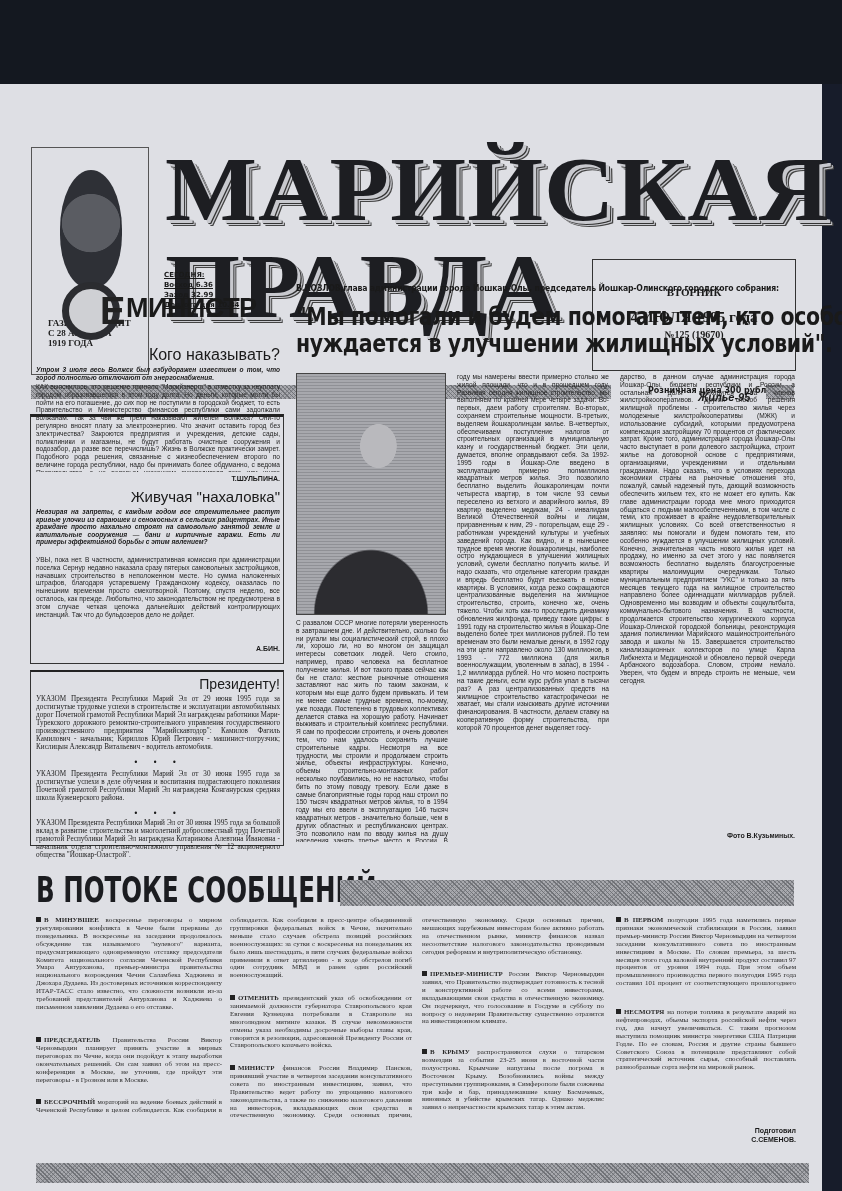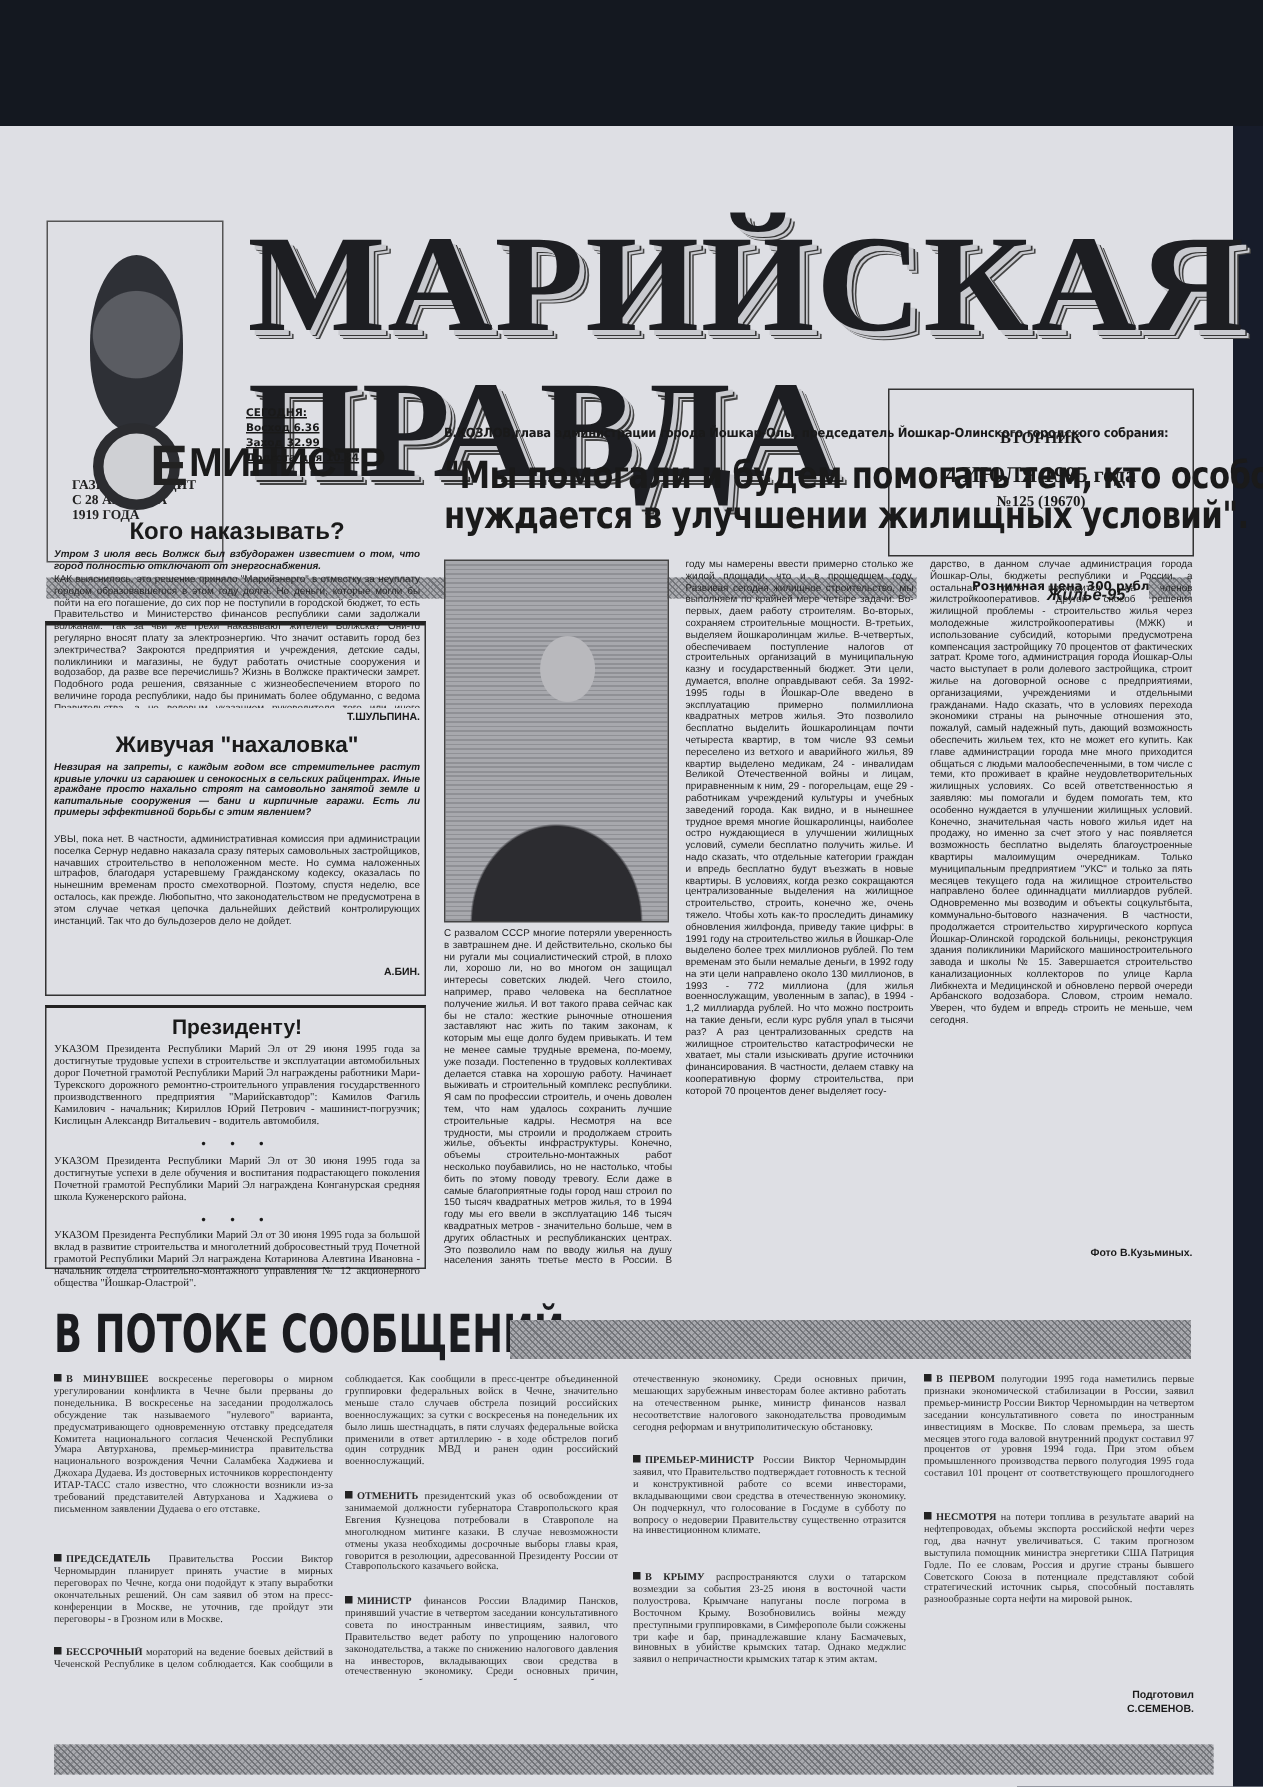--- a/index.html
+++ b/index.html
@@ -34,21 +34,21 @@
   .pricebox { position: absolute; left: 766px; top: 385px; width: 28px; height: 14px; }
 
   
   .leftbox { position: absolute; left: 30px; top: 414px; width: 254px; height: 250px; border: 1px solid #333; border-top: 3px solid #222; }
   .daily-dial { position: absolute; left: 62px; top: 422px; width: 58px; height: 58px; border-radius: 50%; border: 7px solid #2b2c30; background: #cfd0d4; }
   .daily-e { position: absolute; left: 98px; top: 444px; font-size: 38px; font-weight: bold; color: #222; font-family: "Liberation Sans", sans-serif; }
   .daily-word { position: absolute; left: 126px; top: 454px; font-size: 27px; font-weight: bold; font-family: "Liberation Sans", sans-serif; letter-spacing: -0.5px; }
   .today { position: absolute; left: 164px; top: 271px; font-size: 7px; line-height: 10px; font-weight: bold; }
   .today { top: 271px; text-decoration: underline; }
 
-  .art-head { position: absolute; font-family: "Liberation Sans", sans-serif; font-weight: bold; text-align: center; }
+  .art-head { position: absolute; font-family: "Liberation Sans", sans-serif; font-weight: normal; text-align: right; }
   .lead { position: absolute; font-family: "Liberation Sans", sans-serif; font-style: italic; font-weight: bold; font-size: 6.6px; line-height: 7.6px; text-align: justify; }
   .body { position: absolute; font-family: "Liberation Sans", sans-serif; font-size: 6.6px; line-height: 7.8px; text-align: justify; color: #252525; }
   .sig { position: absolute; font-family: "Liberation Sans", sans-serif; font-size: 7px; font-weight: bold; text-align: right; }
 
   .congrats-box { position: absolute; left: 30px; top: 670px; width: 254px; height: 176px; border: 1px solid #333; border-top: 2px solid #222; }
   .serif-body { position: absolute; font-family: "Liberation Serif", serif; font-size: 7.2px; line-height: 8px; text-align: justify; color: #222; }
   .dots { position: absolute; font-size: 8px; letter-spacing: 6px; text-align: center; }
 
   
   .kicker { position: absolute; left: 698px; top: 391px; font-family: "Liberation Sans", sans-serif; font-style: italic; font-weight: bold; font-size: 11px; }

